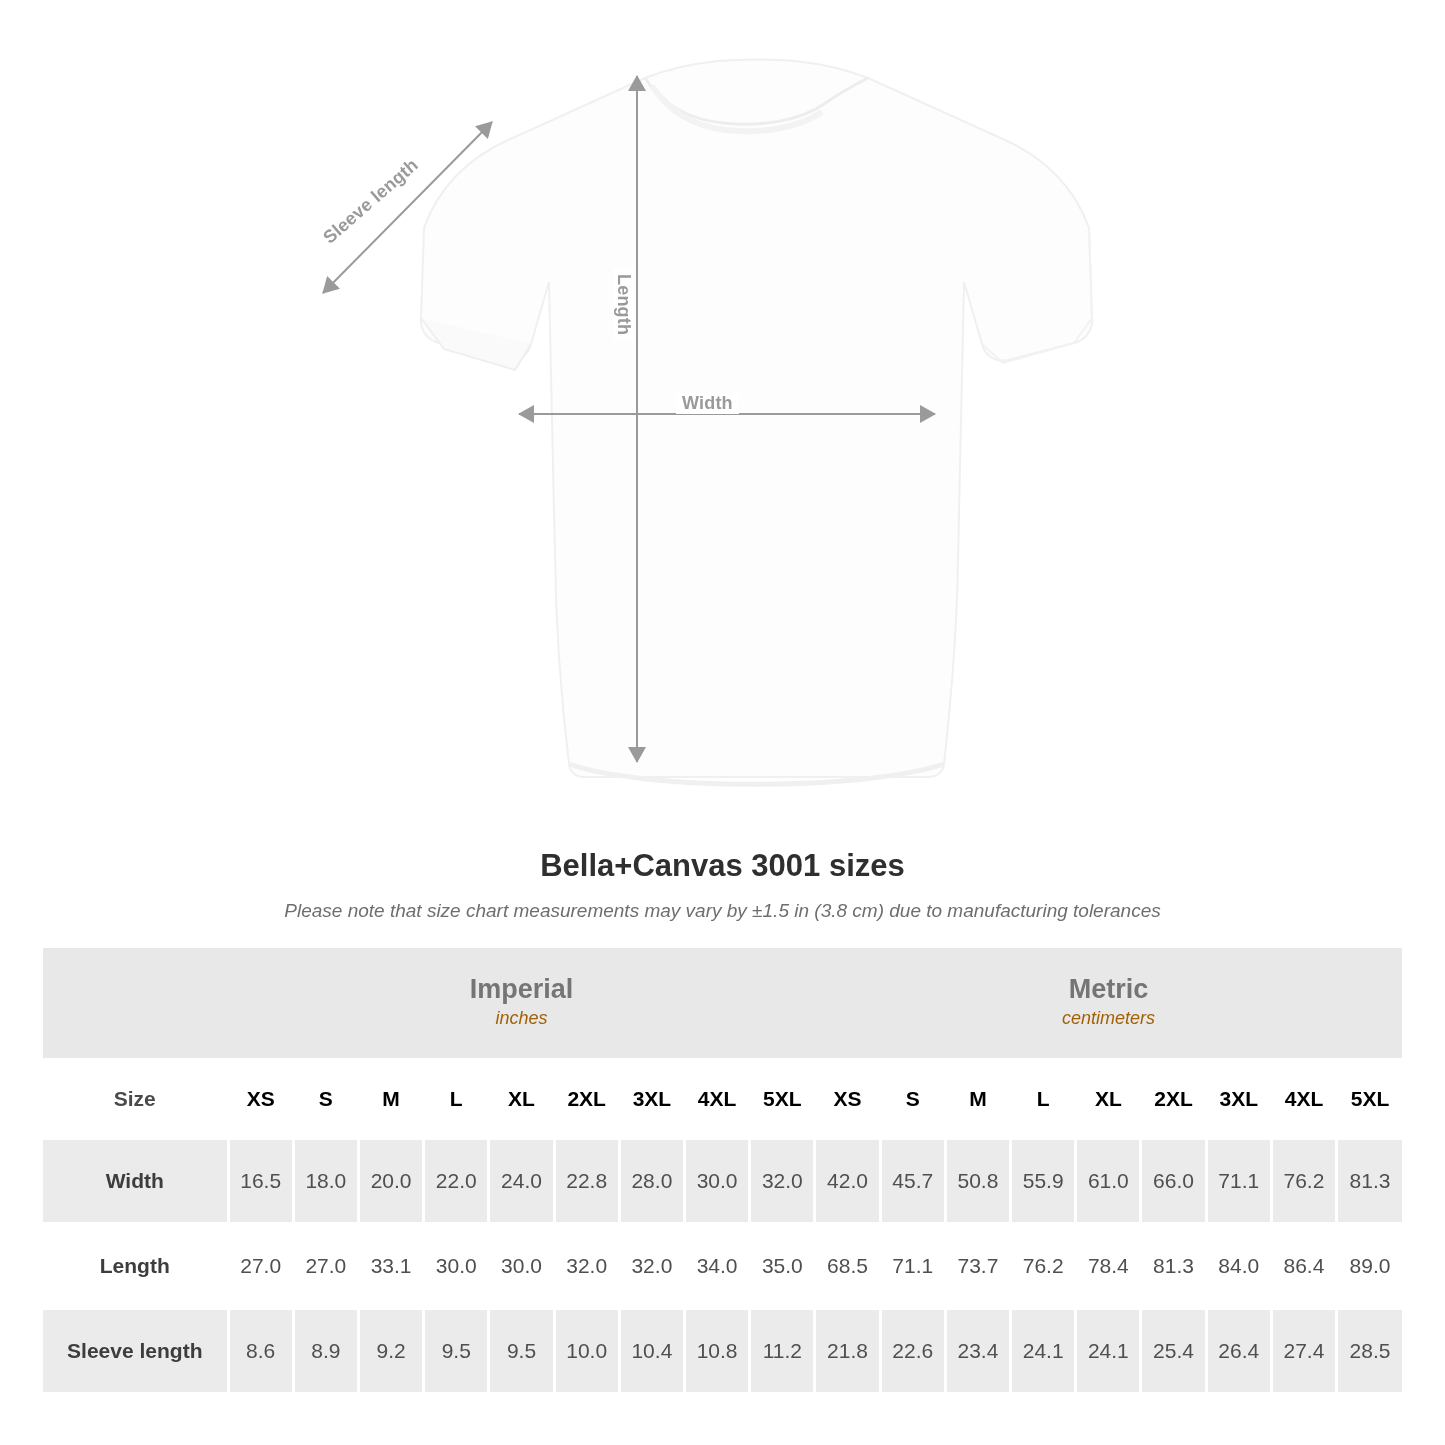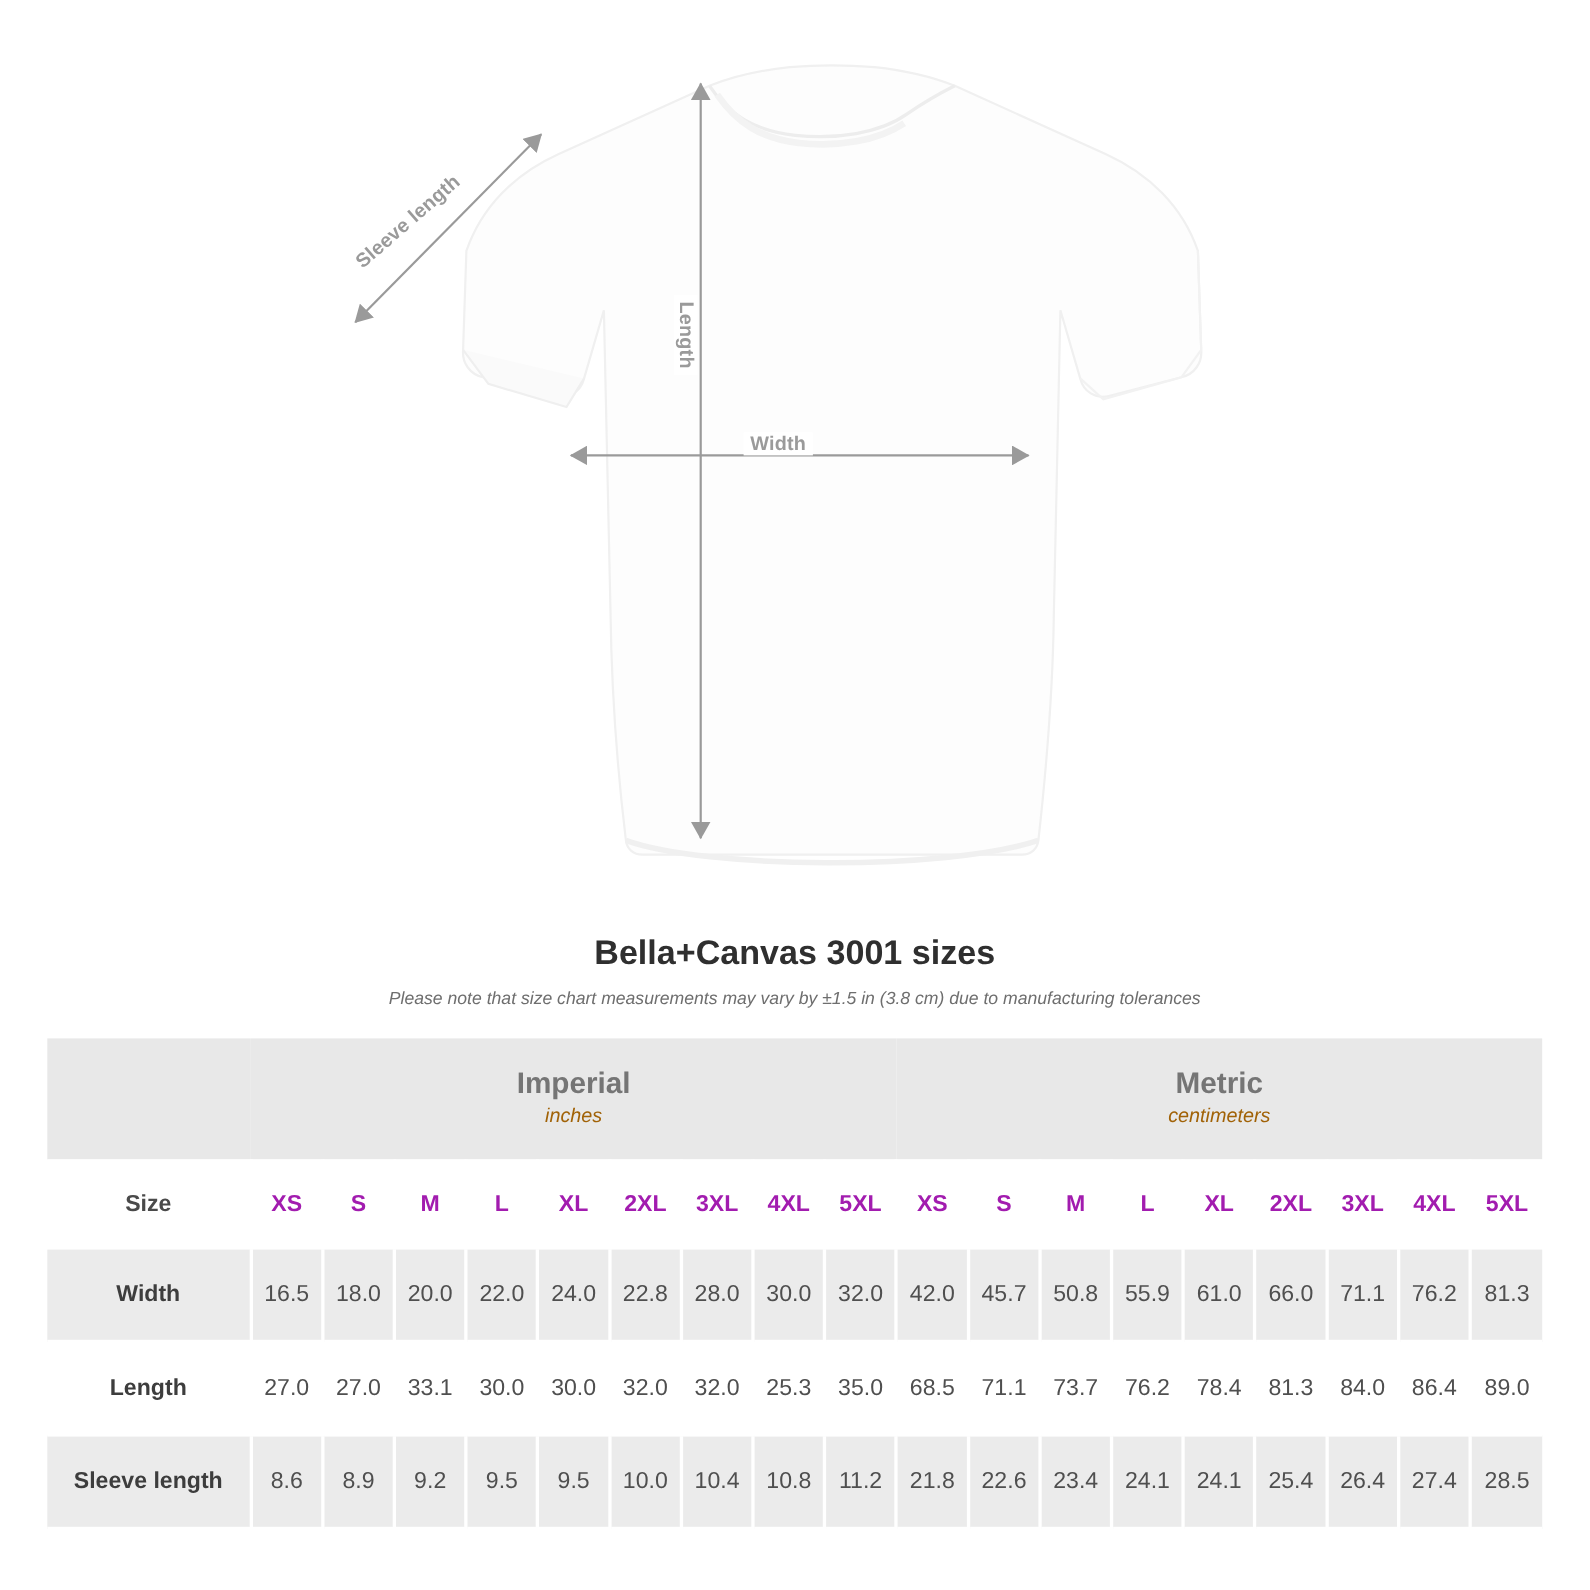--- a/index.html
+++ b/index.html
@@ -69,21 +69,21 @@
     text-align: center;
     margin-top: 28px;
   }
   .chart-title {
     font-size: 31px;
     font-weight: bold;
     color: #2f2f2f;
     margin: 0 0 16px 0;
   }
   .chart-note {
-    font-size: 16px;
+    font-size: 19px;
     font-style: italic;
     color: #6e6e6e;
     margin: 0;
   }
 
   
   .table-wrap {
     margin: 26px 43px 0 43px;
     width: 1359px;
   }
@@ -113,21 +113,21 @@
     font-style: italic;
     color: #a16207;
     line-height: 1.5;
   }
 
   tr.size-row td {
     height: 82px;
     background: #ffffff;
     font-size: 21px;
     font-weight: bold;
-    color: #a21caf;
+    color: #000000;
     border-right: 3px solid #ffffff;
   }
   tr.size-row td.rowhead {
     font-size: 21px;
     font-weight: bold;
     color: #4a4a4a;
   }
 
   tr.data-row td {
     height: 82px;
@@ -285,21 +285,21 @@
 
         <tr class="data-row plain">
           <td class="rowhead">Length</td>
           <td>27.0</td>
           <td>27.0</td>
           <td>33.1</td>
           <td>30.0</td>
           <td>30.0</td>
           <td>32.0</td>
           <td>32.0</td>
-          <td>25.3</td>
+          <td>34.0</td>
           <td>35.0</td>
           <td>68.5</td>
           <td>71.1</td>
           <td>73.7</td>
           <td>76.2</td>
           <td>78.4</td>
           <td>81.3</td>
           <td>84.0</td>
           <td>86.4</td>
           <td class="cell-last">89.0</td>

